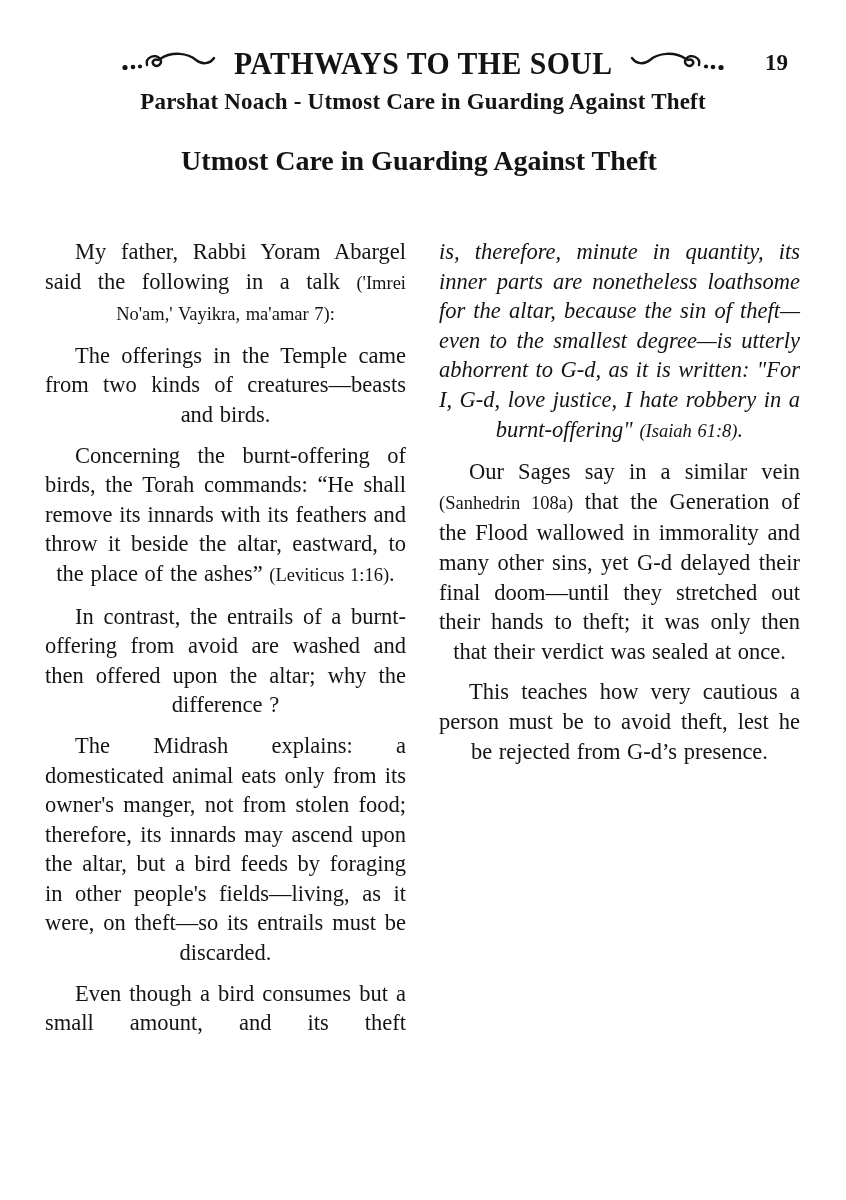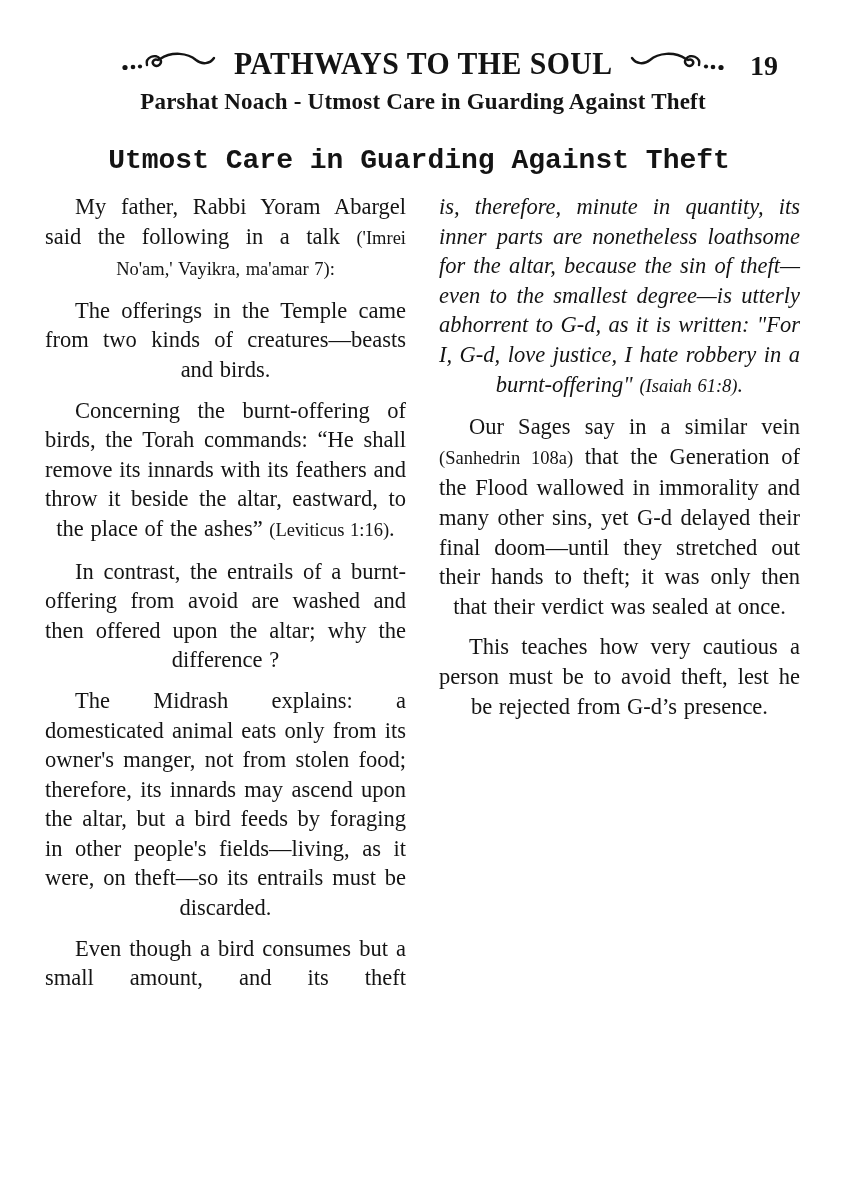--- a/index.html
+++ b/index.html
@@ -32,45 +32,44 @@
     font-weight: bold;
     letter-spacing: 0.5px;
     white-space: nowrap;
     transform: scaleX(0.96);
   }
   .flourish { display: inline-flex; align-items: center; }
   .flourish svg { display: block; }
   .flourish.mirrored svg { transform: scaleX(-1); }
   .page-number {
     position: absolute;
-    right: 68px;
+    right: 58px;
     top: 4px;
-    font-size: 28px;
+    font-size: 23px;
     font-weight: bold;
   }
   .subtitle {
     margin-top: 7px;
     text-align: center;
     font-size: 23px;
     font-weight: bold;
     letter-spacing: 0.2px;
   }
   .section-title {
     margin: 30px 8px 0 0;
     text-align: center;
     font-size: 28px;
     font-weight: bold;
-    font-family: Liberation Mono, monospace;
   }
   .columns {
     display: flex;
     gap: 33px;
     padding: 16px 46px 0 45px;
   }
-  .col { flex: 1 1 0; min-width: 0; }
+  .col { flex: 1 1 0; min-width: 0; margin-top: 44px; }
   .col p {
     margin: 0 0 11px 0;
     font-size: 22.5px;
     line-height: 29.6px;
     text-align: justify;
     text-align-last: center;
     text-indent: 30px;
     word-spacing: 1px;
   }
   .col p.cont { text-align-last: justify; }

